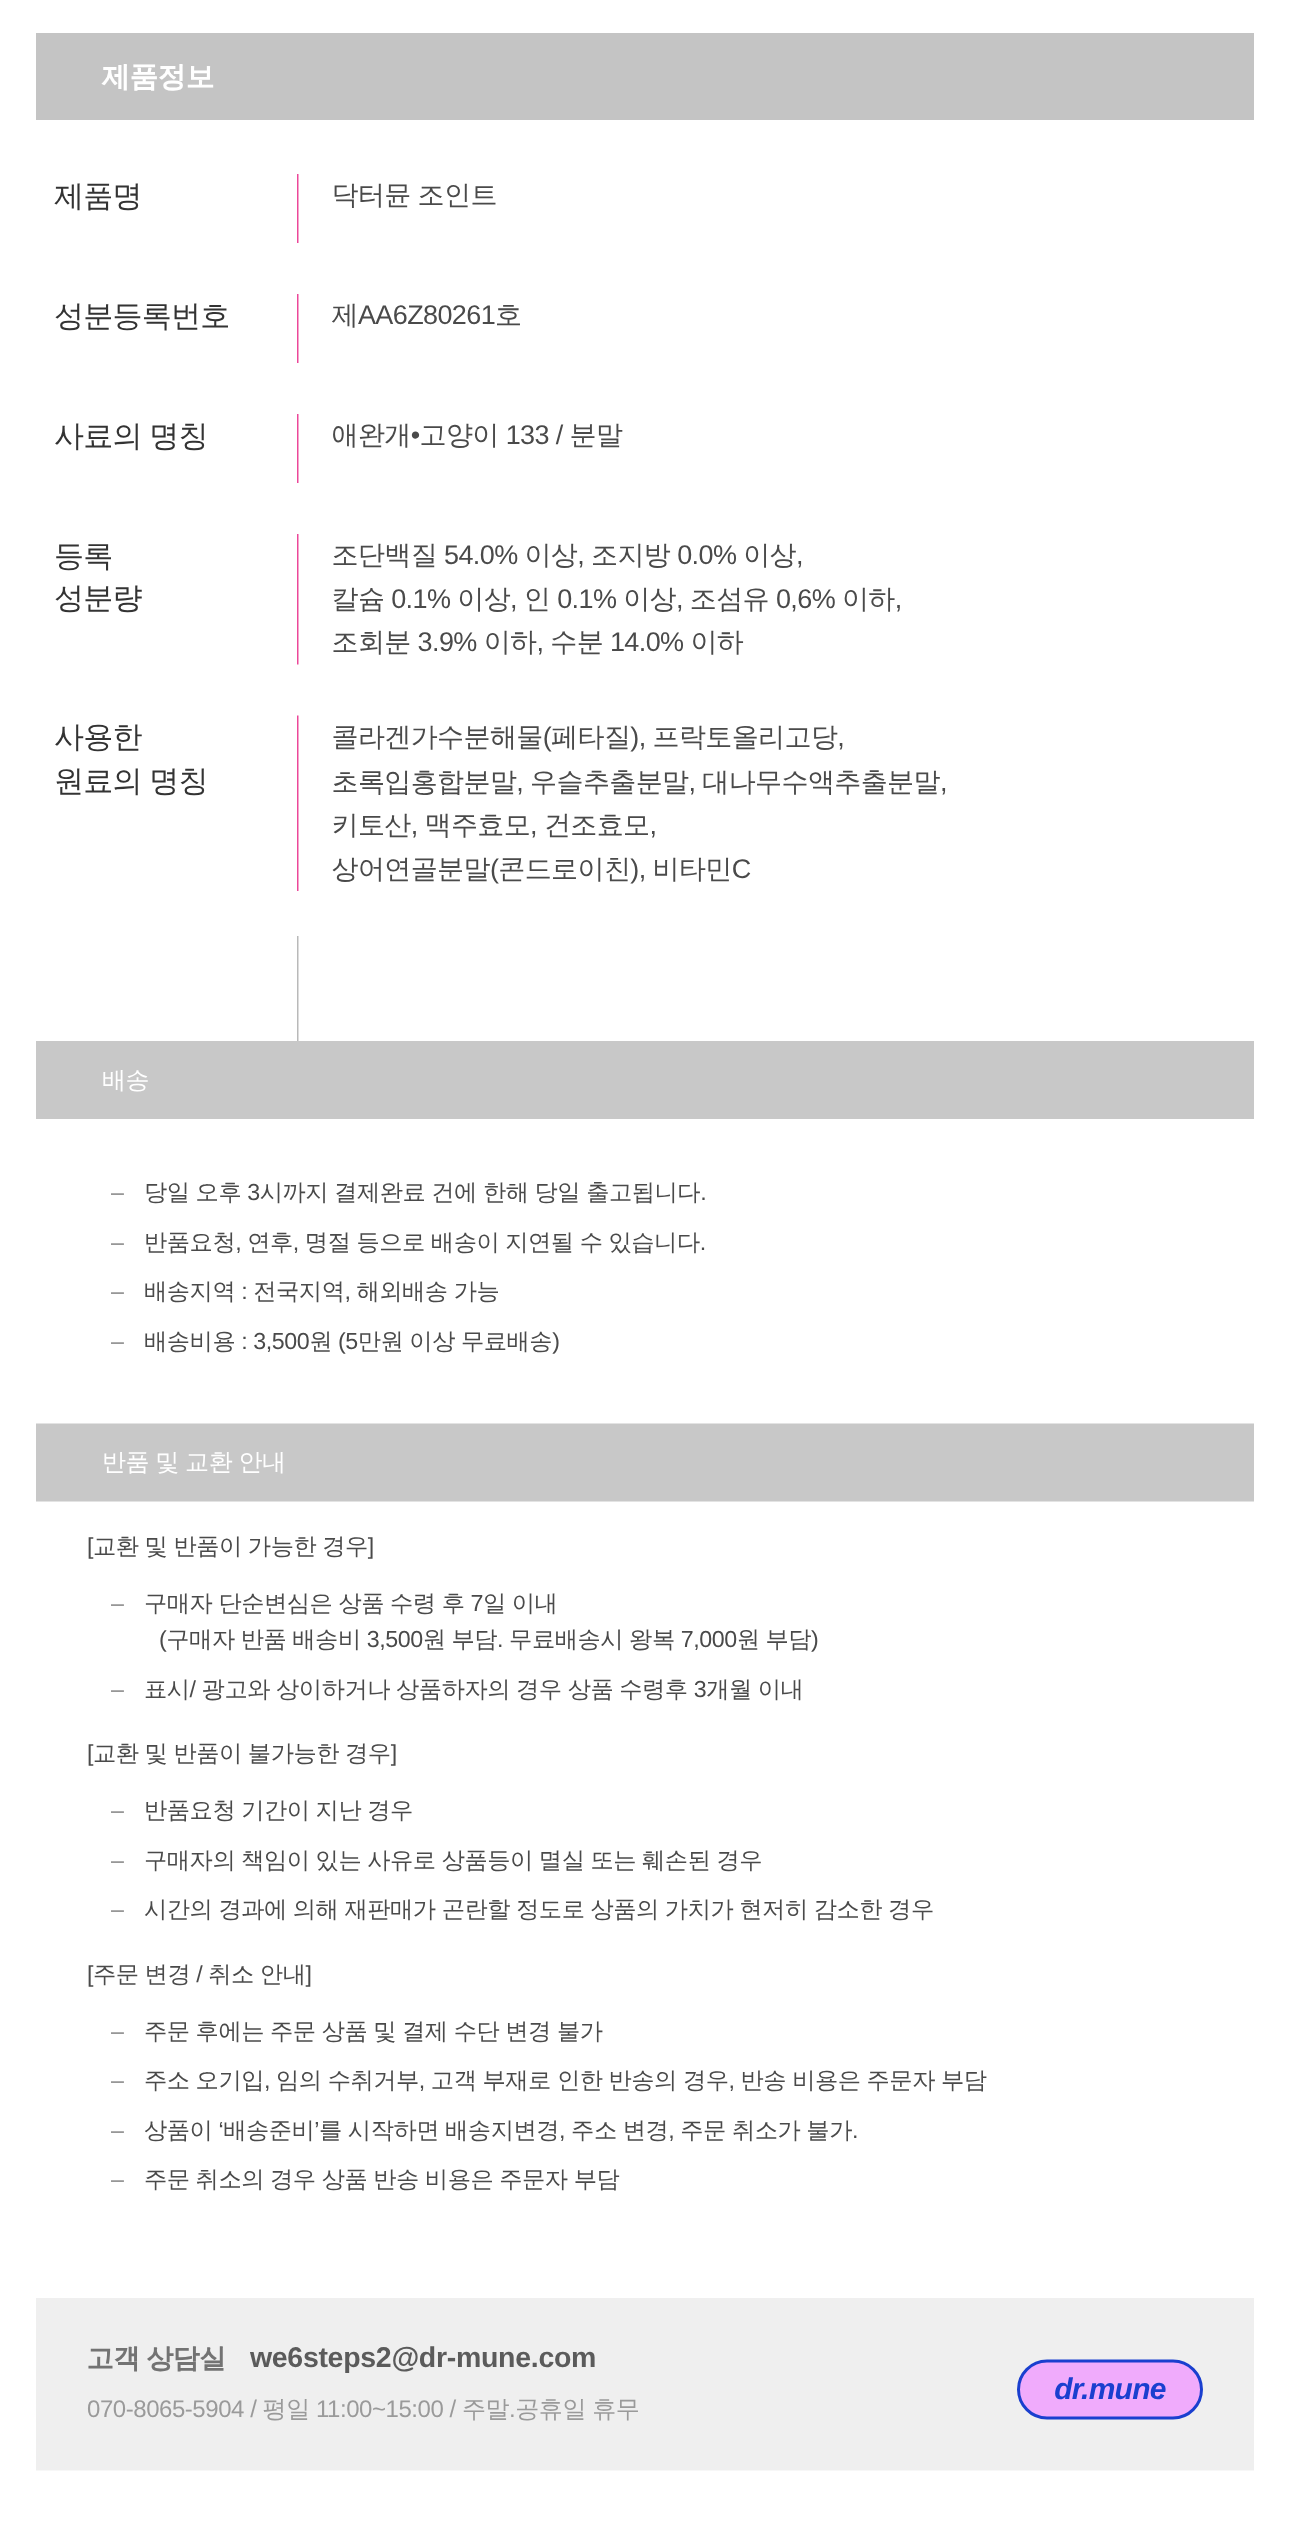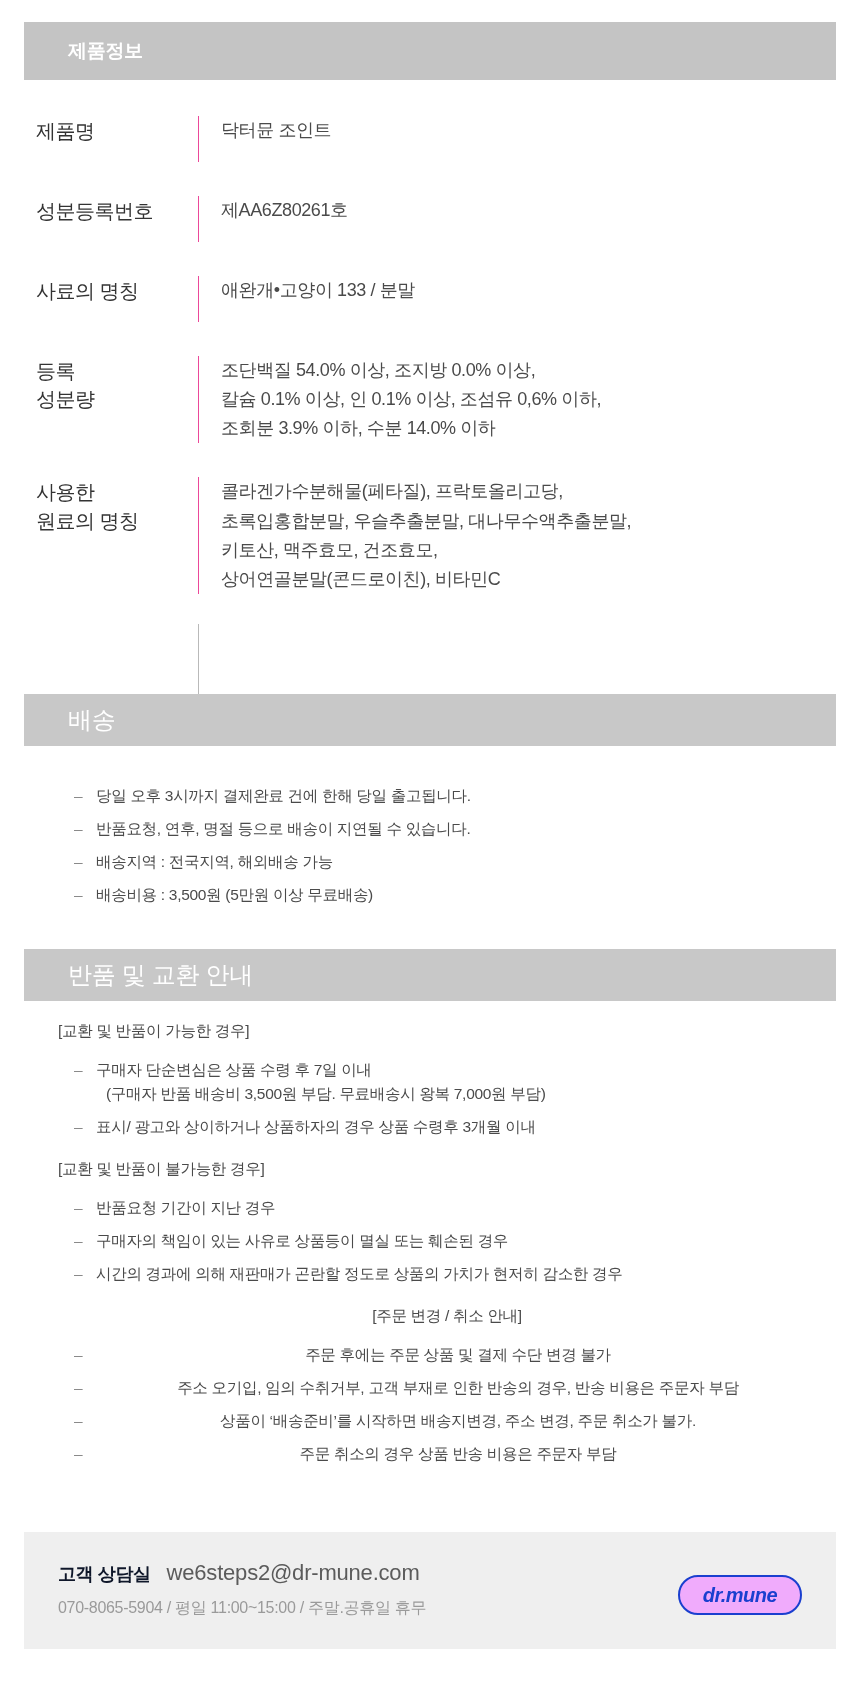--- a/index.html
+++ b/index.html
@@ -32,21 +32,21 @@
     padding-left: 44px;
     font-size: 19px;
     font-weight: 700;
     letter-spacing: -0.3px;
   }
   .bar.wide { margin: 0 24px; }
   .bar.light {
     background: #c8c8c8;
     color: #ffffff;
     height: 52px;
-    font-size: 24px;
+    font-size: 16px;
     font-weight: 500;
   }
 
   
   .product-table {
     margin: 0 24px;
     padding: 36px 0 30px 12px;
     display: block;
   }
   .prow {
@@ -116,21 +116,21 @@
     display: block;
     padding-left: 10px;
   }
 
   
   .returns {
     margin: 0 24px;
     padding: 20px 0 30px 34px;
   }
   .grp { margin-bottom: 20px; }
-  .grp:last-child { margin-bottom: 0; text-align: center; }
+  .grp:last-child { margin-bottom: 0; }
   .grp-title {
     font-size: 15.5px;
     color: #4a4a4a;
     margin-bottom: 8px;
     letter-spacing: -0.3px;
   }
 
   
   .footer {
     margin: 20px 24px 0 24px;
@@ -141,27 +141,28 @@
   }
   .f-line1 {
     display: flex;
     align-items: baseline;
     gap: 16px;
     margin-bottom: 12px;
   }
   .f-label {
     font-size: 18px;
     font-weight: 700;
-    color: #0f172a;
+    color: #737373;
     letter-spacing: -0.4px;
   }
   .f-email {
-    font-size: 22px;
+    font-size: 19px;
     color: #5b5b5b;
     letter-spacing: -0.2px;
+    font-weight: bold;
   }
   .f-line2 {
     font-size: 16px;
     color: #9a9a9a;
     letter-spacing: -0.3px;
   }
   .logo {
     position: absolute;
     right: 34px;
     bottom: 34px;

